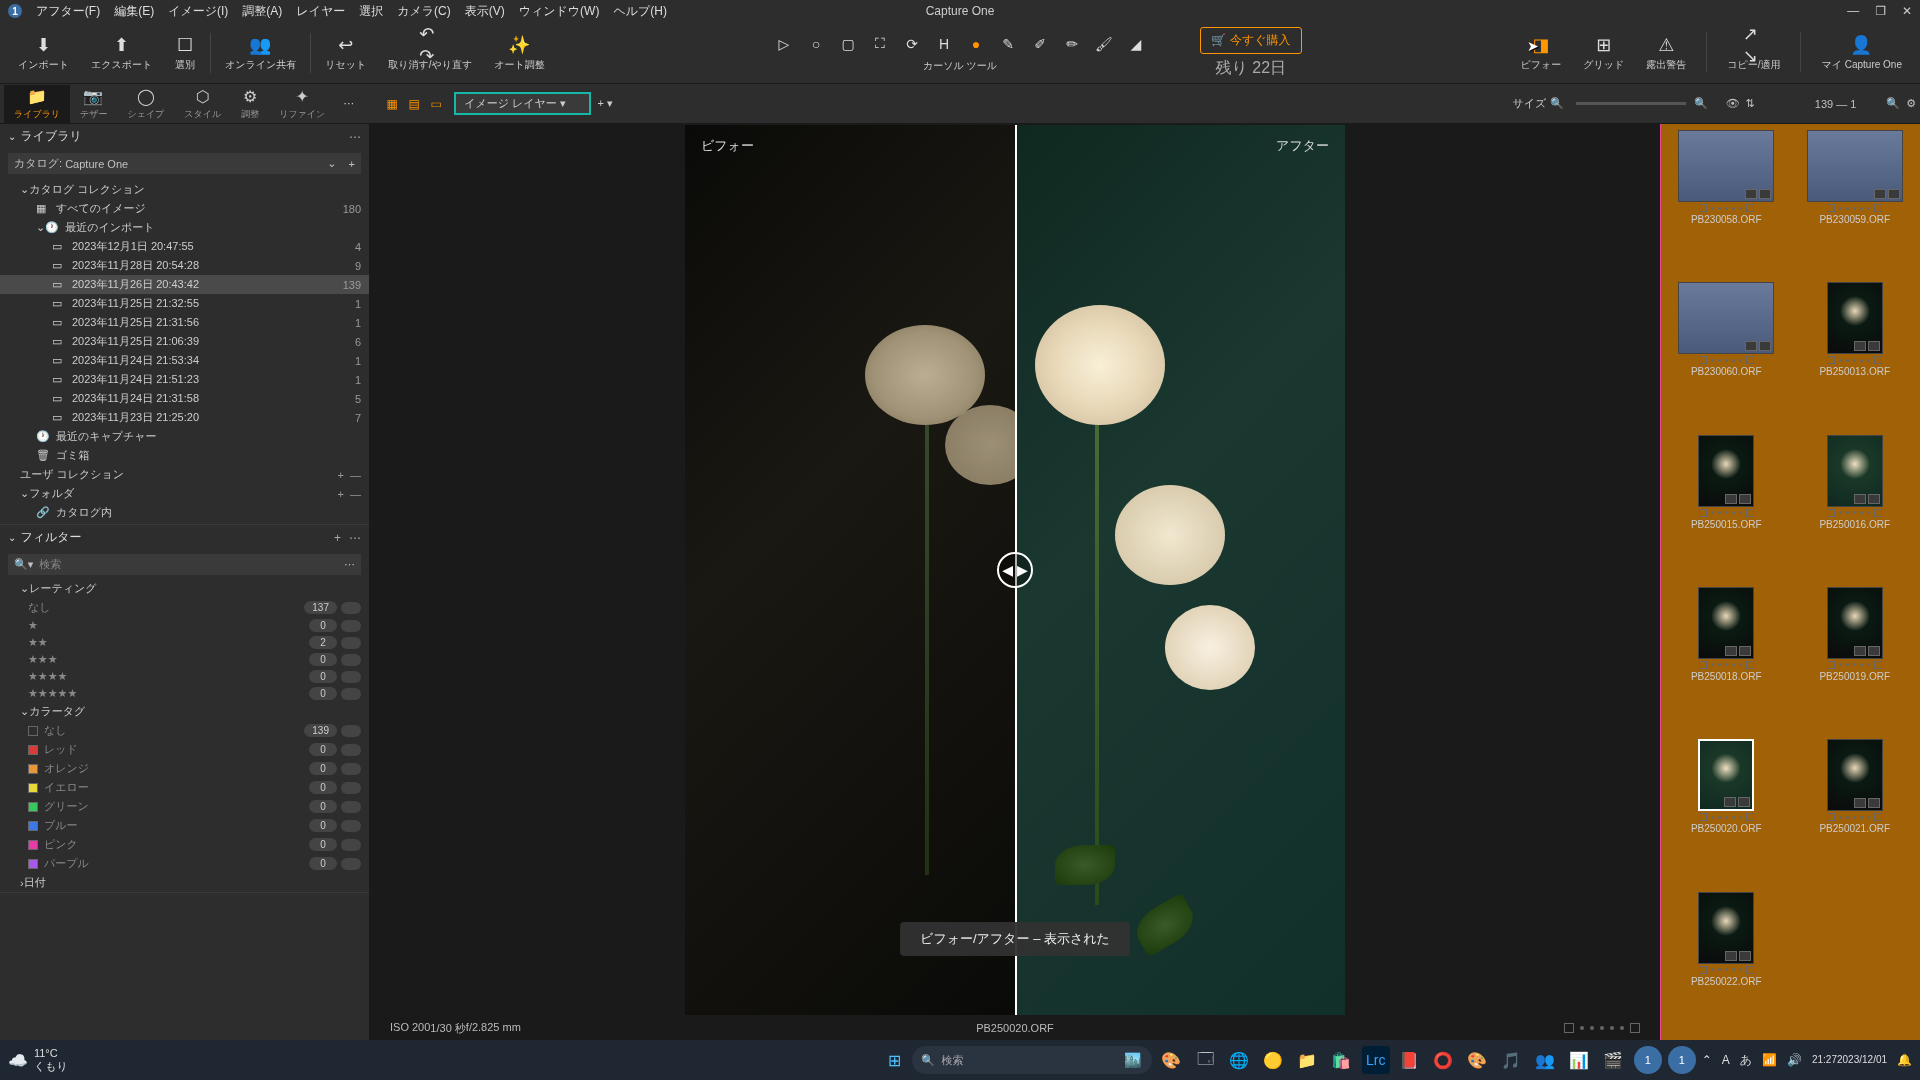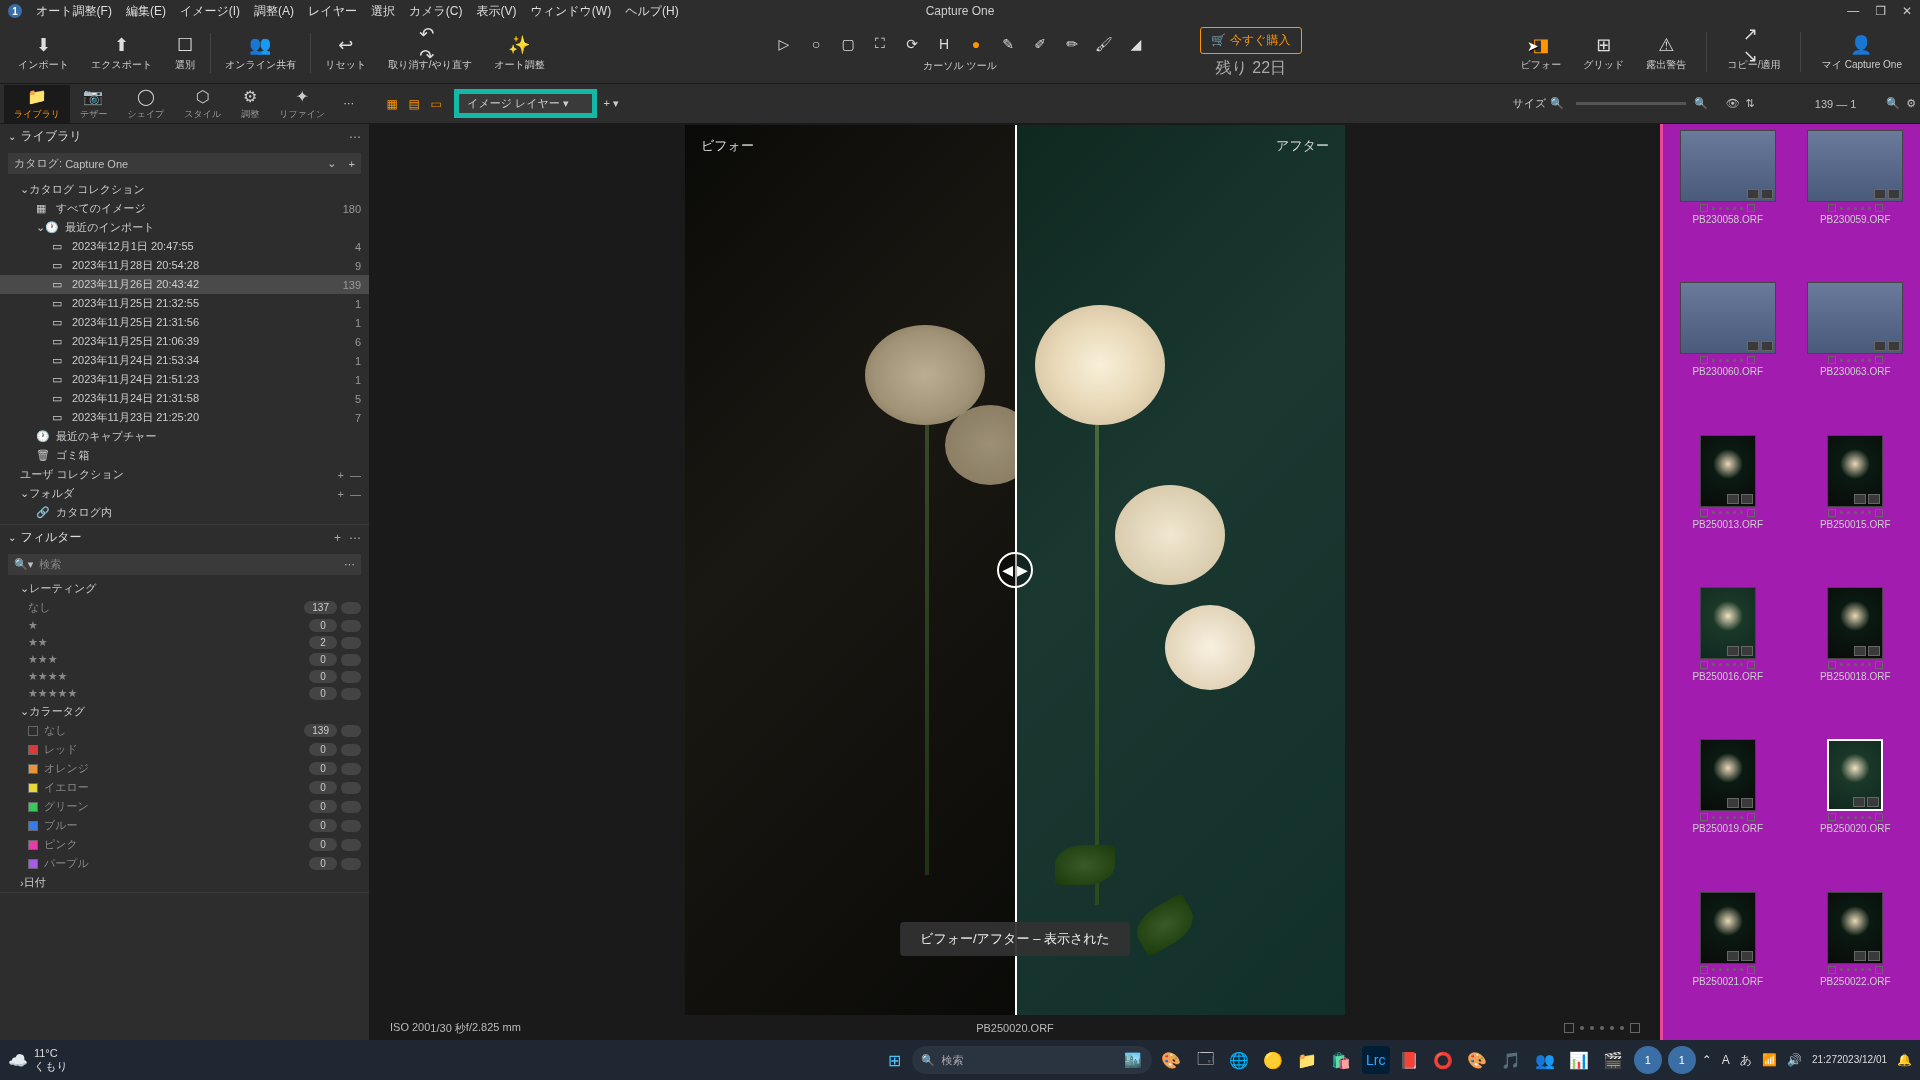--- a/index.html
+++ b/index.html
@@ -32,21 +32,21 @@
 .tooltabs { height: 40px; background: #2d2d2d; display: flex; align-items: center; border-bottom: 1px solid #1a1a1a; padding: 0 4px; }
 .tooltab { display: flex; flex-direction: column; align-items: center; gap: 2px; padding: 2px 10px; cursor: pointer; }
 .tooltab.active { background: #1a1a1a; }
 .tooltab .ico { font-size: 16px; color: #ccc; }
 .tooltab.active .ico { color: #ff9500; }
 .tooltab .lbl { font-size: 9px; color: #999; }
 .tooltab.active .lbl { color: #ff9500; }
 .tt-more { padding: 0 8px; color: #ccc; cursor: pointer; }
 .viewmode { display: flex; gap: 2px; margin-left: 20px; }
 .vm { width: 20px; height: 16px; display: flex; align-items: center; justify-content: center; cursor: pointer; color: #ff9500; font-size: 12px; }
-.layer-sel { background: #3a3a3a; border: 5px solid #14b8a6; color: #ccc; padding: 2px 24px 2px 8px; font-size: 11px; margin-left: 8px; }
+.layer-sel { background: #3a3a3a; border: 2px solid #14b8a6; color: #ccc; padding: 2px 24px 2px 8px; font-size: 11px; margin-left: 8px; }
 .tt-spacer { flex: 1; }
 .size-lbl { font-size: 11px; color: #ccc; }
 .size-slider { width: 110px; height: 3px; background: #555; margin: 0 8px; }
 
 
 .main { flex: 1; display: flex; overflow: hidden; }
 
 
 .left-panel { width: 370px; background: #2d2d2d; display: flex; flex-direction: column; border-right: 1px solid #1a1a1a; overflow-y: auto; }
 .panel-section { border-bottom: 1px solid #3a3a3a; }
@@ -93,21 +93,21 @@
 .ba-divider { position: absolute; left: 50%; top: 0; width: 2px; height: 100%; background: #fff; }
 .ba-handle { position: absolute; left: 50%; top: 50%; transform: translate(-50%, -50%); width: 36px; height: 36px; border: 2px solid #fff; border-radius: 50%; background: rgba(0,0,0,0.3); display: flex; align-items: center; justify-content: center; color: #fff; cursor: ew-resize; font-size: 14px; }
 .toast { position: absolute; bottom: 60px; left: 50%; transform: translateX(-50%); background: rgba(50,50,50,0.95); padding: 8px 20px; border-radius: 4px; font-size: 13px; color: #eee; }
 .imginfo { height: 24px; display: flex; align-items: center; justify-content: center; gap: 20px; font-size: 11px; color: #bbb; background: #1a1a1a; position: relative; }
 .imginfo .fname { position: absolute; left: 50%; transform: translateX(-50%); }
 .imginfo .rating-strip { position: absolute; right: 20px; display: flex; gap: 6px; align-items: center; }
 .rstrip-dot { width: 4px; height: 4px; background: #666; border-radius: 50%; }
 .rstrip-box { width: 10px; height: 10px; border: 1px solid #666; }
 
 
-.right-panel { width: 260px; background: #a21caf; display: flex; flex-direction: column; border-left: 3px solid #ec4899; }
+.right-panel { width: 260px; background: #a16207; display: flex; flex-direction: column; border-left: 1px solid #ec4899; }
 .thumbs { flex: 1; overflow-y: auto; padding: 6px; display: grid; grid-template-columns: 1fr 1fr; gap: 10px; }
 .thumb { display: flex; flex-direction: column; align-items: center; gap: 2px; }
 .thumb-img { width: 96px; height: 72px; background: #0a0a0a; position: relative; border: 1px solid #444; }
 .thumb-img.sel { border: 2px solid #fff; }
 .thumb-img.cat { background: linear-gradient(#6a7a9a 0%, #4a5a7a 100%); }
 .thumb-img.flower-t { background: radial-gradient(circle at 50% 40%, #e8d8b8 0%, #0a1a12 30%, #0a0a0a 100%); }
 .thumb-img.flower-t.after-t { background: radial-gradient(circle at 50% 40%, #f0e0c0 0%, #1a3828 30%, #0f2820 100%); }
 .thumb-img.portrait { width: 56px; height: 72px; }
 .thumb-badges { position: absolute; bottom: 2px; right: 2px; display: flex; gap: 2px; }
 .tb-badge { width: 12px; height: 10px; background: #3a3a3a; border: 1px solid #666; font-size: 7px; }
@@ -132,21 +132,21 @@
 .cursor-ptr { position: absolute; top: 38px; left: 1527px; font-size: 14px; color: #fff; z-index: 999; pointer-events: none; text-shadow: 1px 1px 1px #000; }
 </style>
 </head>
 <body>
 
 <div class="app">
   <div class="cursor-ptr">➤</div>
 
   <div class="menubar">
     <div class="logo">1</div>
-    <span class="menubar-item">オート調整(F)</span>
+    <span class="menubar-item">アフター(F)</span>
     <span class="menubar-item">編集(E)</span>
     <span class="menubar-item">イメージ(I)</span>
     <span class="menubar-item">調整(A)</span>
     <span class="menubar-item">レイヤー</span>
     <span class="menubar-item">選択</span>
     <span class="menubar-item">カメラ(C)</span>
     <span class="menubar-item">表示(V)</span>
     <span class="menubar-item">ウィンドウ(W)</span>
     <span class="menubar-item">ヘルプ(H)</span>
     <span class="title">Capture One</span>
@@ -605,38 +605,20 @@
             <div class="thumb-meta">
               <span class="tm-box"></span>
               <span class="tm-dot"></span>
               <span class="tm-dot"></span>
               <span class="tm-dot"></span>
               <span class="tm-dot"></span>
               <span class="tm-dot"></span>
               <span class="tm-box"></span>
             </div>
             <span class="thumb-name">PB230060.ORF</span>
-          </div>
-          <div class="thumb">
-            <div class="thumb-img cat">
-              <div class="thumb-badges">
-                <span class="tb-badge"></span>
-                <span class="tb-badge"></span>
-              </div>
-            </div>
-            <div class="thumb-meta">
-              <span class="tm-box"></span>
-              <span class="tm-dot"></span>
-              <span class="tm-dot"></span>
-              <span class="tm-dot"></span>
-              <span class="tm-dot"></span>
-              <span class="tm-dot"></span>
-              <span class="tm-box"></span>
-            </div>
-            <span class="thumb-name">PB230063.ORF</span>
           </div>
           <div class="thumb">
             <div class="thumb-img flower-t portrait">
               <div class="thumb-badges">
                 <span class="tb-badge"></span>
                 <span class="tb-badge"></span>
               </div>
             </div>
             <div class="thumb-meta">
               <span class="tm-box"></span>

